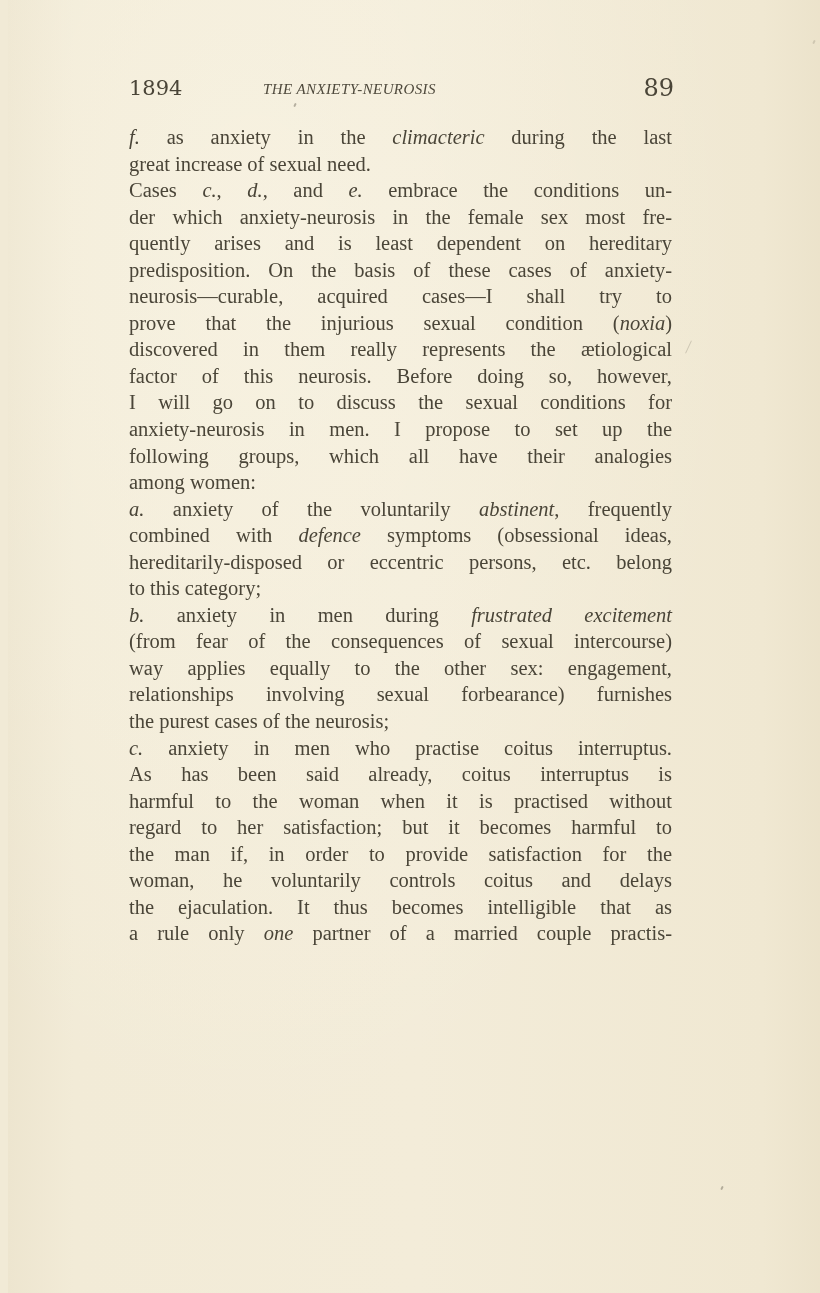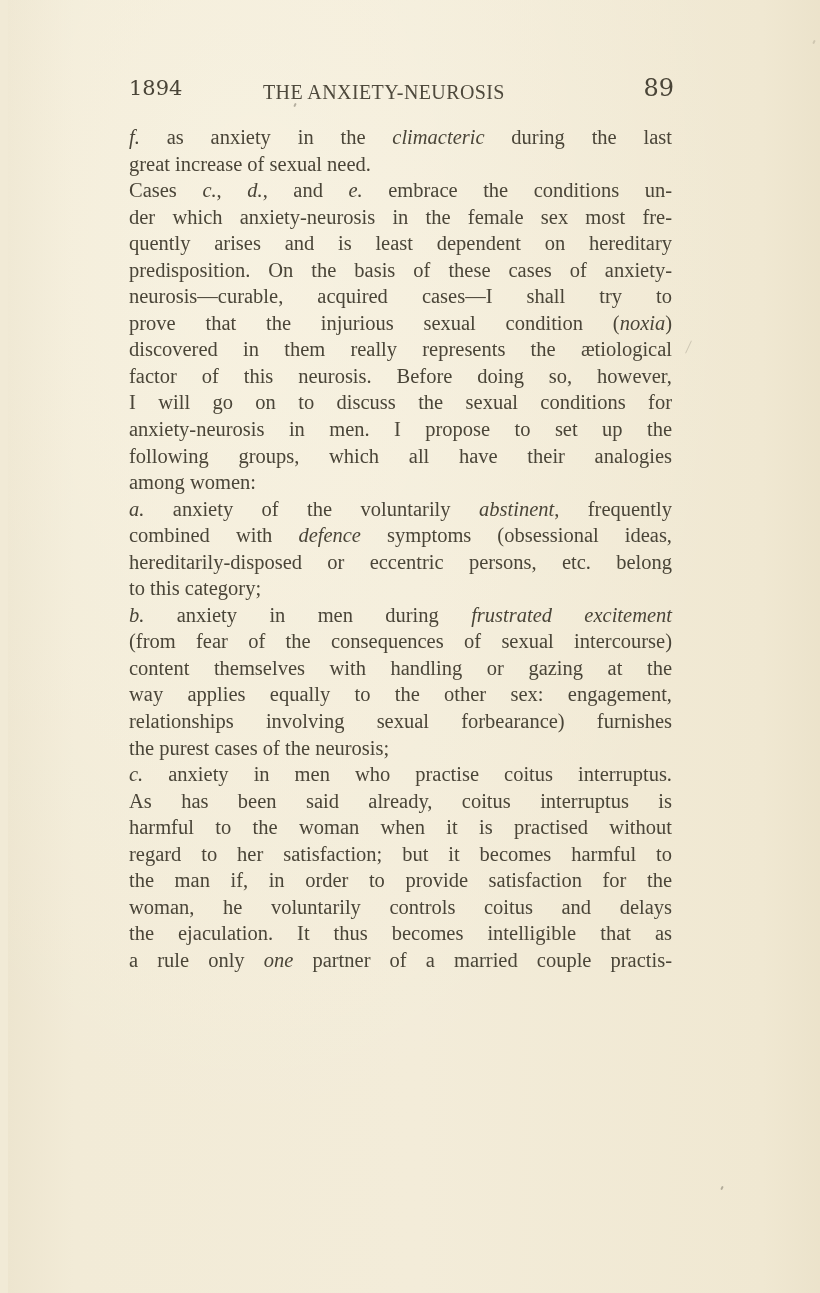--- a/index.html
+++ b/index.html
@@ -19,21 +19,21 @@
   .running-head {
     position: absolute; top: 76px; left: 121px; width: 545px; height: 30px;
   }
   .rh-year {
     position: absolute; left: 0; top: 0;
     font-size: 21px; letter-spacing: 0px; color: #4a4538;
   }
   .rh-title {
     position: absolute; left: 134px; top: 5px;
     font-family: "Liberation Serif", serif;
-    font-size: 20px; letter-spacing: 0.4px; color: #4e493c;
+    font-size: 15px; letter-spacing: 0.4px; color: #4e493c; font-style: italic;
   }
   .rh-page {
     position: absolute; right: 0; top: -2px;
     font-size: 24px; color: #4a4538;
   }
   .body-text {
     position: absolute; left: 121px; top: 124px; width: 543px;
     font-family: "Liberation Serif", serif;
     font-size: 20.5px; line-height: 26.55px;
     color: #4a4538;
@@ -74,21 +74,20 @@
       <span class="line"><span>I will go on to discuss the sexual conditions for</span></span>
       <span class="line"><span>anxiety-neurosis in men. I propose to set up the</span></span>
       <span class="line"><span>following groups, which all have their analogies</span></span>
       <span class="line last"><span>among women:</span></span>
       <span class="line"><i>a.</i><span> anxiety of the voluntarily </span><i>abstinent</i><span>, frequently</span></span>
       <span class="line"><span>combined with </span><i>defence</i><span> symptoms (obsessional ideas,</span></span>
       <span class="line"><span>hereditarily-disposed or eccentric persons, etc. belong</span></span>
       <span class="line last"><span>to this category;</span></span>
       <span class="line"><i>b.</i><span> anxiety in men during </span><i>frustrated excitement</i></span>
       <span class="line"><span>(from fear of the consequences of sexual intercourse)</span></span>
-      <span class="line"><span>content themselves with handling or gazing at the</span></span>
       <span class="line"><span>way applies equally to the other sex: engagement,</span></span>
       <span class="line"><span>relationships involving sexual forbearance) furnishes</span></span>
       <span class="line last"><span>the purest cases of the neurosis;</span></span>
       <span class="line"><i>c.</i><span> anxiety in men who practise coitus interruptus.</span></span>
       <span class="line"><span>As has been said already, coitus interruptus is</span></span>
       <span class="line"><span>harmful to the woman when it is practised without</span></span>
       <span class="line"><span>regard to her satisfaction; but it becomes harmful to</span></span>
       <span class="line"><span>the man if, in order to provide satisfaction for the</span></span>
       <span class="line"><span>woman, he voluntarily controls coitus and delays</span></span>
       <span class="line"><span>the ejaculation. It thus becomes intelligible that as</span></span>

